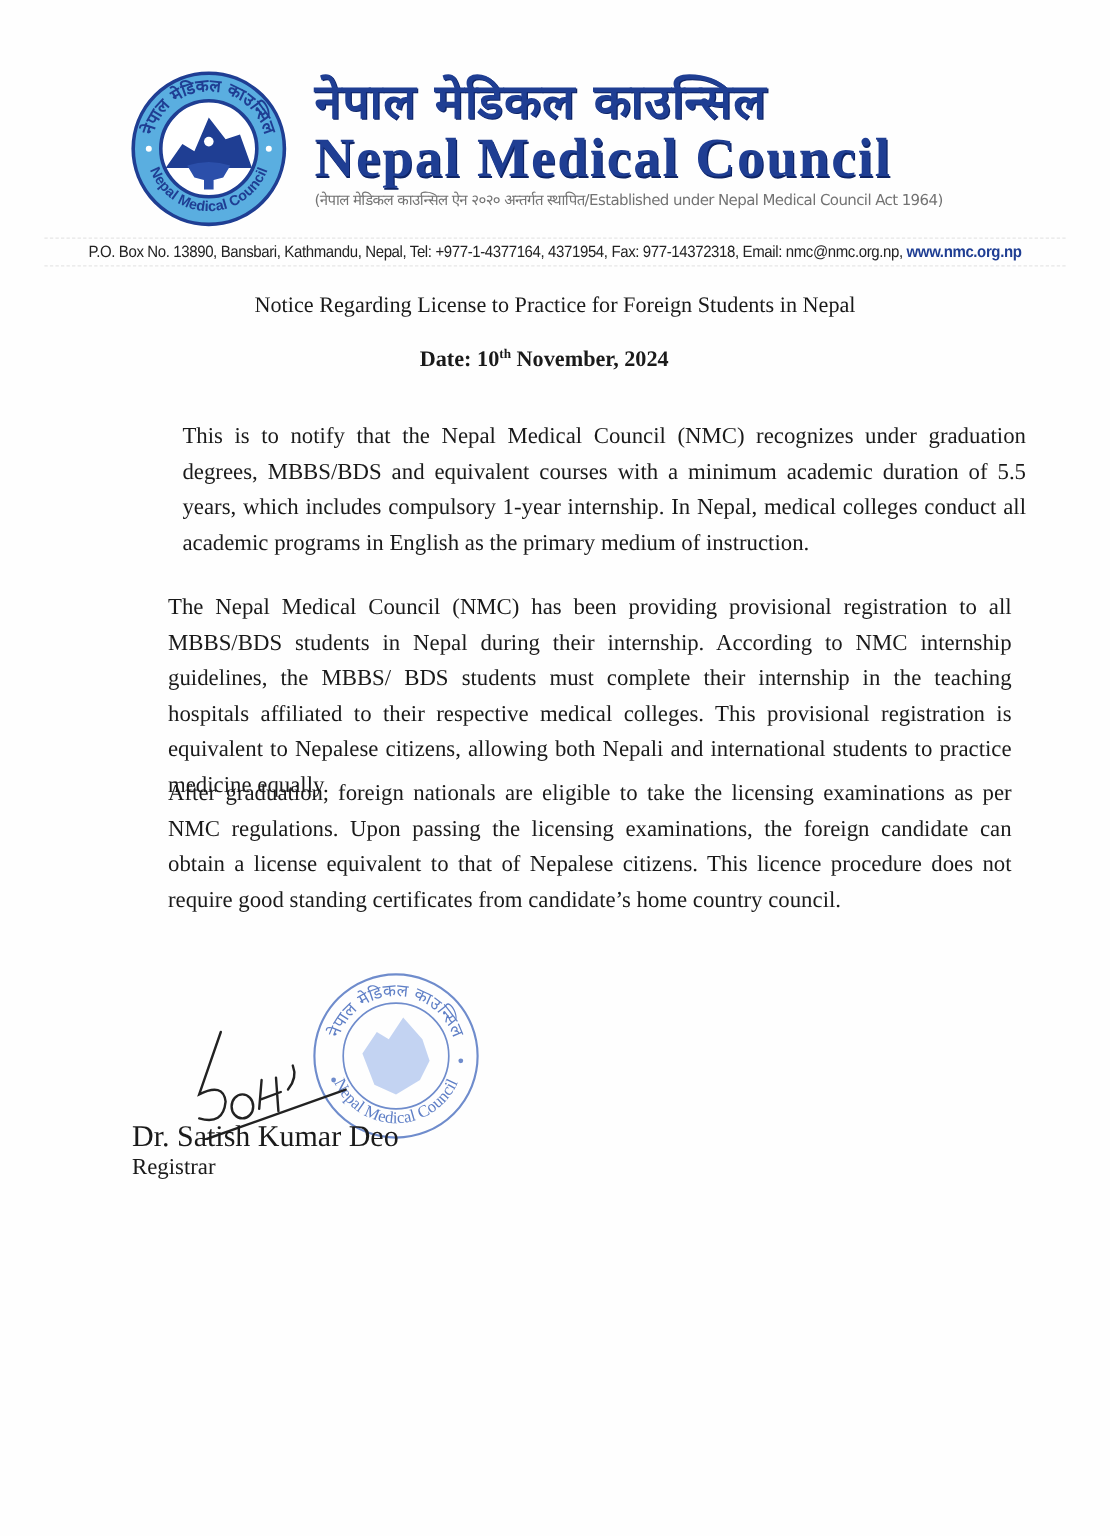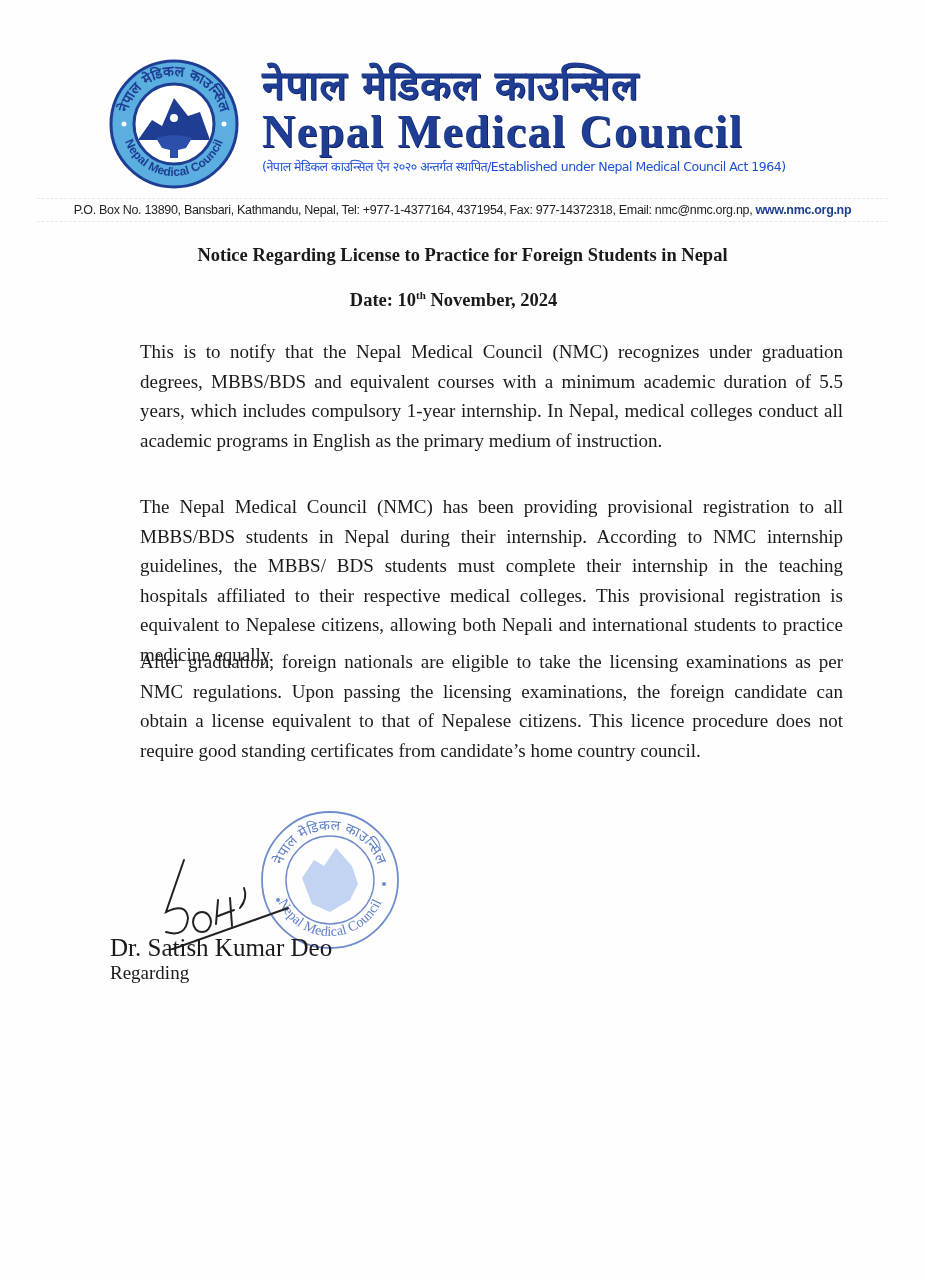--- a/index.html
+++ b/index.html
@@ -15,34 +15,34 @@
     text-shadow: 1px 1px 0 #0e2466;
   }
   .hdr-en {
     position: absolute; left: 262px; top: 108px;
     font-family: "Liberation Serif", serif; font-weight: bold; font-size: 46px; line-height: 48px;
     color: #1f3e93; letter-spacing: 1.5px; white-space: nowrap;
     text-shadow: 1px 1px 0 #0e2466;
   }
   .hdr-sub {
     position: absolute; left: 262px; top: 158px;
-    font-family: "DejaVu Sans", sans-serif; font-size: 12.5px; line-height: 18px; color: #1d4ed8;
+    font-family: "DejaVu Sans", sans-serif; font-size: 12.5px; line-height: 18px; color: #737373;
     white-space: nowrap; letter-spacing: -0.5px;
   }
   .addr {
     position: absolute; left: 0; top: 198px; width: 925px; text-align: center;
     font-family: "Liberation Sans", sans-serif; font-size: 13.6px; line-height: 22px; color: #222;
     white-space: nowrap; letter-spacing: -0.35px;
     border-top: 1px dashed #e6e6e6; border-bottom: 1px dashed #e6e6e6;
     transform: scaleX(0.92); transform-origin: center;
   }
   .addr .web { color: #1f3e93; font-weight: bold; }
   .title {
     position: absolute; left: 0; top: 240px; width: 925px; text-align: center;
-    font-weight: bold; font-size: 18.5px; line-height: 30px; color: #1a1a1a;
+    font-weight: normal; font-size: 18.5px; line-height: 30px; color: #1a1a1a;
   }
   .date {
     position: absolute; left: 0; top: 280px; width: 907px; text-align: center;
     font-weight: bold; font-size: 18.5px; line-height: 30px;
   }
   .date sup { font-size: 11px; }
   .para {
     position: absolute; left: 140px; width: 703px;
     font-size: 19px; line-height: 29.5px; text-align: justify; color: #1a1a1a;
   }
@@ -82,21 +82,21 @@
 <div class="hdr-sub">(नेपाल मेडिकल काउन्सिल ऐन २०२० अन्तर्गत स्थापित/Established under Nepal Medical Council Act 1964)</div>
 
 <div class="addr">
   <span>P.O. Box No. 13890, Bansbari, Kathmandu, Nepal, Tel: +977-1-4377164, 4371954,  Fax: 977-14372318, Email: nmc@nmc.org.np,</span>
   <span class="web">www.nmc.org.np</span>
 </div>
 
 <div class="title">Notice Regarding License to Practice for Foreign Students in Nepal</div>
 <div class="date"><span>Date: 10</span><sup>th</sup><span> November, 2024</span></div>
 
-<p class="para p1" style="margin:0">This is to notify that the Nepal Medical Council (NMC) recognizes under graduation degrees, MBBS/BDS and equivalent courses with a minimum academic duration of 5.5 years, which includes compulsory 1-year internship. In Nepal, medical colleges conduct all academic programs in English as the primary medium of instruction.</p>
+<p class="para p1" style="margin:12px">This is to notify that the Nepal Medical Council (NMC) recognizes under graduation degrees, MBBS/BDS and equivalent courses with a minimum academic duration of 5.5 years, which includes compulsory 1-year internship. In Nepal, medical colleges conduct all academic programs in English as the primary medium of instruction.</p>
 <p class="para p2" style="margin:0">The Nepal Medical Council (NMC) has been providing provisional registration to all MBBS/BDS students in Nepal during their internship. According to NMC internship guidelines, the MBBS/ BDS students must complete their internship in the teaching hospitals affiliated to their respective medical colleges. This provisional registration is equivalent to Nepalese citizens, allowing both Nepali and international students to practice medicine equally.</p>
 <p class="para p3" style="margin:0">After graduation, foreign nationals are eligible to take the licensing examinations as per NMC regulations. Upon passing the licensing examinations, the foreign candidate can obtain a license equivalent to that of Nepalese citizens. This licence procedure does not require good standing certificates from candidate’s home country council.</p>
 
 <svg class="stamp" viewBox="0 0 145 145">
   <defs>
     <path id="stTop" d="M 22 72 A 50 50 0 0 1 122 72"></path>
     <path id="stBot" d="M 16 72 A 56 56 0 0 0 128 72"></path>
   </defs>
   <circle cx="72" cy="72" r="68" fill="none" stroke="#6f8ccc" stroke-width="1.8"></circle>
   <circle cx="72" cy="72" r="44" fill="none" stroke="#6f8ccc" stroke-width="1.4"></circle>
@@ -113,13 +113,13 @@
 
 <svg class="signature" viewBox="0 0 260 100">
   <path d="M44 10 L26 62 Q46 52 48 68 Q46 88 26 82" fill="none" stroke="#222" stroke-width="2" stroke-linecap="round"></path>
   <ellipse cx="62" cy="72" rx="9" ry="10" fill="none" stroke="#222" stroke-width="2"></ellipse>
   <path d="M78 50 L76 74 M78 66 L94 60 M90 48 L92 76" fill="none" stroke="#222" stroke-width="2" stroke-linecap="round"></path>
   <path d="M104 38 Q108 48 100 58" fill="none" stroke="#222" stroke-width="2" stroke-linecap="round"></path>
   <path d="M30 100 L148 58" fill="none" stroke="#222" stroke-width="2" stroke-linecap="round"></path>
 </svg>
 
 <div class="sig-name">Dr. Satish Kumar Deo</div>
-<div class="sig-role">Regarding</div>
+<div class="sig-role">Registrar</div>
 
 </body></html>

